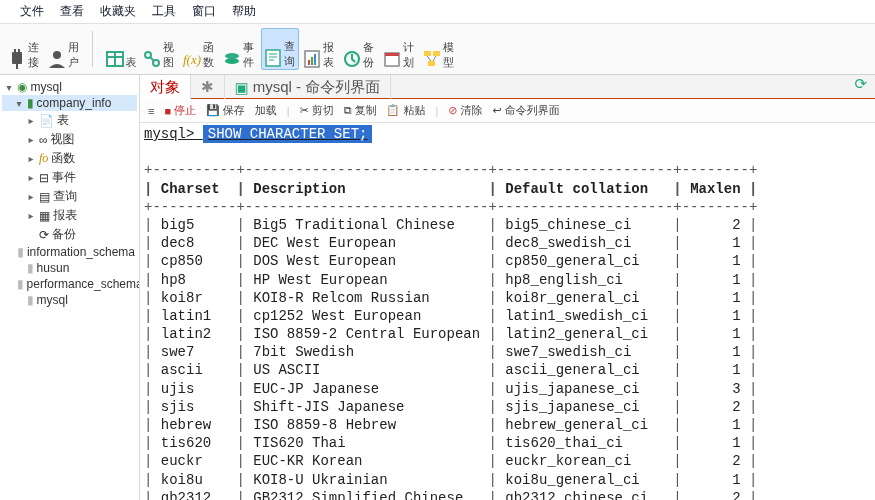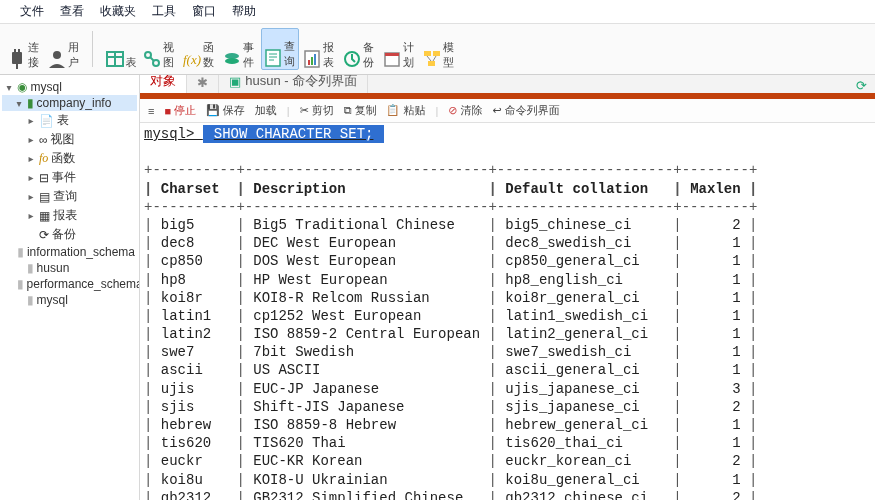--- a/index.html
+++ b/index.html
@@ -15,32 +15,32 @@
 .main { display: flex; height: calc(500px - 70px); }
 .sidebar { width: 140px; border-right: 1px solid #d8d8d8; padding: 4px 2px; overflow: auto; font-size: 12px; }
 .tree-row { display: flex; align-items: center; padding: 1px 2px; gap: 3px; cursor: pointer; white-space: nowrap; }
 .tree-row.sel { background: #d6e8fb; }
 .tw { width: 10px; color: #666; font-size: 10px; display: inline-block; text-align: center; }
 .indent1 { padding-left: 12px; }
 .indent2 { padding-left: 24px; }
 .icon-db { color: #3b8e3b; }
 .icon-fx { color: #c68a00; font-style: italic; font-family: serif; }
 .content { flex: 1; display: flex; flex-direction: column; overflow: hidden; }
-.tabbar { display: flex; align-items: flex-end; background: #f3f3f3; border-bottom: 6px solid #c2410c; height: 24px; font-size: 13px; }
+.tabbar { display: flex; align-items: flex-start; background: #f3f3f3; border-bottom: 1px solid #c2410c; height: 24px; font-size: 15px; }
 .tab { padding: 3px 10px; border-right: 1px solid #ddd; display: flex; align-items: center; gap: 4px; cursor: pointer; color: #555; }
 .tab.active { background: #fff; color: #b00; }
 .tabbar .spacer { flex: 1; }
 .tabbar .righticon { padding: 0 8px; color: #2a7; }
 .subtoolbar { display: flex; align-items: center; gap: 10px; padding: 4px 8px; border-bottom: 1px solid #e0e0e0; font-size: 11px; color: #444; background: #fdfdfd; }
 .subtoolbar .item { display: flex; align-items: center; gap: 3px; cursor: pointer; }
 .subtoolbar .stop { color: #c62828; }
 .subtoolbar .sep2 { color: #ccc; }
 .console { flex: 1; overflow: auto; padding: 2px 4px; font-family: Consolas, "Courier New", monospace; font-size: 14px; line-height: 1.3; color: #222; white-space: pre; }
 .prompt-line { display: flex; align-items: center; text-decoration: underline; }
-.sel-cmd { background: #2f6fd0; color: #fff; padding: 0 11px; }
+.sel-cmd { background: #2f6fd0; color: #fff; padding: 0 5px; }
 .hr-line { color: #555; }
 .hdr { color: #222; font-weight: bold; }
 .pipe { color: #555; }
 svg { display: block; }
 </style>
 </head>
 <body>
 
 <div class="menubar">
   <span>文件</span>
@@ -237,21 +237,21 @@
   <div class="content">
     <div class="tabbar">
       <div class="tab active">
           <span>对象</span>
         </div>
       <div class="tab">
           <span style="color:#888">✱</span>
         </div>
       <div class="tab">
           <span style="color:#2a7">▣</span>
-          <span>husun - 命令列界面</span>
+          <span>mysql - 命令列界面</span>
         </div>
       <div class="spacer"></div>
       <div class="righticon">⟳</div>
     </div>
 
     <div class="subtoolbar">
       <span class="item">≡</span>
       <span class="item stop">
           <span>■</span>
           <span>停止</span>

